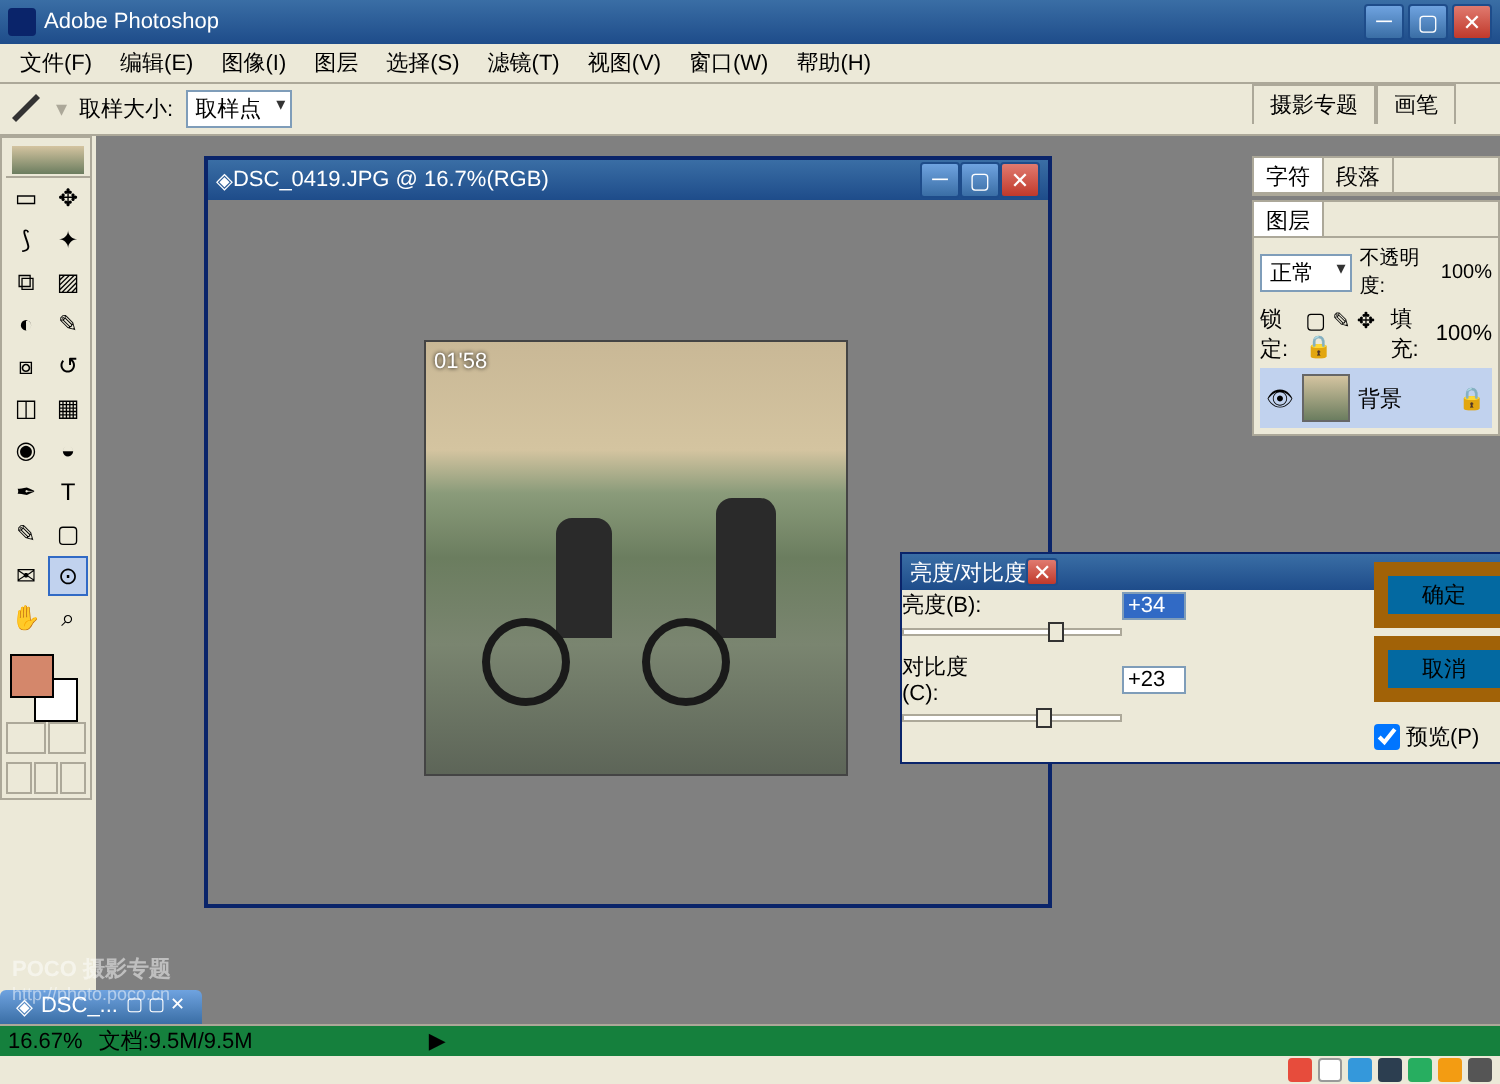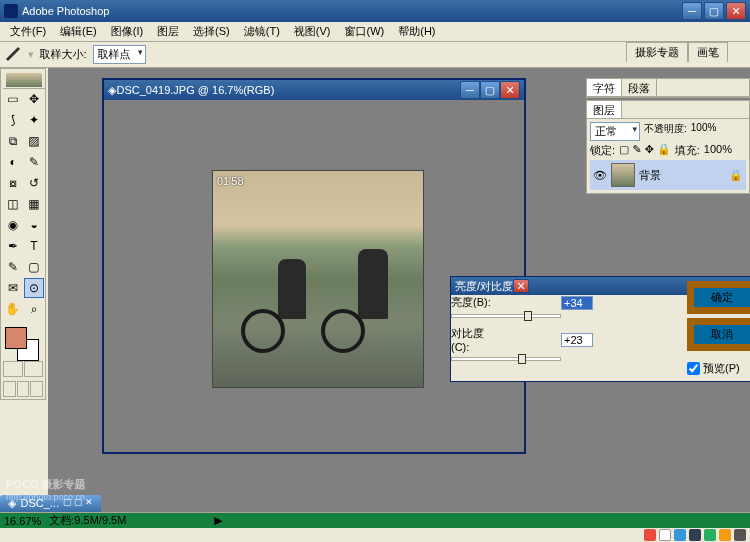--- a/index.html
+++ b/index.html
@@ -42,27 +42,27 @@
 .photo .w2{left:108px}
 .drow{display:flex;align-items:center;margin-bottom:4px;gap:6px}
 .dlabel{width:50px}
 .dval{width:32px;background:#fff;border:1px solid #7f9db9;padding:0 2px;text-align:left}
 .dval.sel{background:#316ac5;color:#fff}
 .slider{height:4px;background:#fff;border:1px solid #aca899;width:110px;position:relative;margin-bottom:8px}
 .slider .thumb{position:absolute;width:8px;height:10px;background:#ece9d8;border:1px solid #333;top:-4px}
 .dlgbtn{border:7px solid #a16207;background:#0369a1;padding:2px 0;text-align:center;cursor:pointer}
 .dialog-wrap{position:absolute;left:450px;top:276px;width:316px;height:106px;border:1px solid #0a246a;background:#ece9d8}
 .dialog-wrap .dtb{height:18px;background:linear-gradient(#3a6ea5,#1e4c8a);color:#fff;display:flex;align-items:center;padding:0 4px}
-.panels{position:absolute;right:0;top:78px;width:164px}
+.panels{position:absolute;right:0;top:78px;width:124px}
 .panel{border:1px solid #aca899;background:#ece9d8;margin-bottom:2px}
 .ptabs{display:flex;height:18px;border-bottom:1px solid #aca899}
 .ptab{padding:2px 6px;border-right:1px solid #aca899;background:#ece9d8}
 .ptab.active{background:#fff}
 .pbody{padding:3px}
-.prow{display:flex;gap:4px;margin-bottom:2px}
+.prow{display:flex;align-items:center;gap:4px;margin-bottom:2px}
 .layerrow{display:flex;align-items:center;background:#c1d2ee;padding:3px;gap:4px}
 .layerthumb{width:24px;height:24px;background:linear-gradient(#d4c4a0,#6b7d5f);border:1px solid #666}
 .eye{width:14px;text-align:center}
 .nav{position:absolute;left:0;top:50px;width:48px;height:18px;background:#ece9d8;border-bottom:1px solid #aca899;display:flex;align-items:center;justify-content:center}
 .navthumb{width:36px;height:14px;background:linear-gradient(#d4c4a0,#6b7d5f)}
 .statusbar{position:absolute;left:0;right:0;bottom:14px;height:16px;background:#15803d;border-top:1px solid #aca899;display:flex;align-items:center;padding:0 4px;gap:8px}
 .taskbar{position:absolute;left:0;right:0;bottom:0;height:14px;background:#ece9d8;display:flex;align-items:center;padding:0 4px;gap:6px}
 .filetab{position:absolute;left:0;bottom:30px;background:linear-gradient(#6fa3e0,#3a6ea5);color:#fff;padding:2px 8px;display:flex;gap:4px;border-radius:3px 3px 0 0}
 .watermark{position:absolute;left:6px;bottom:40px;color:#fff;opacity:.5;font-size:14px;font-weight:bold}
 .watermark .sub{font-size:9px;font-weight:normal}

